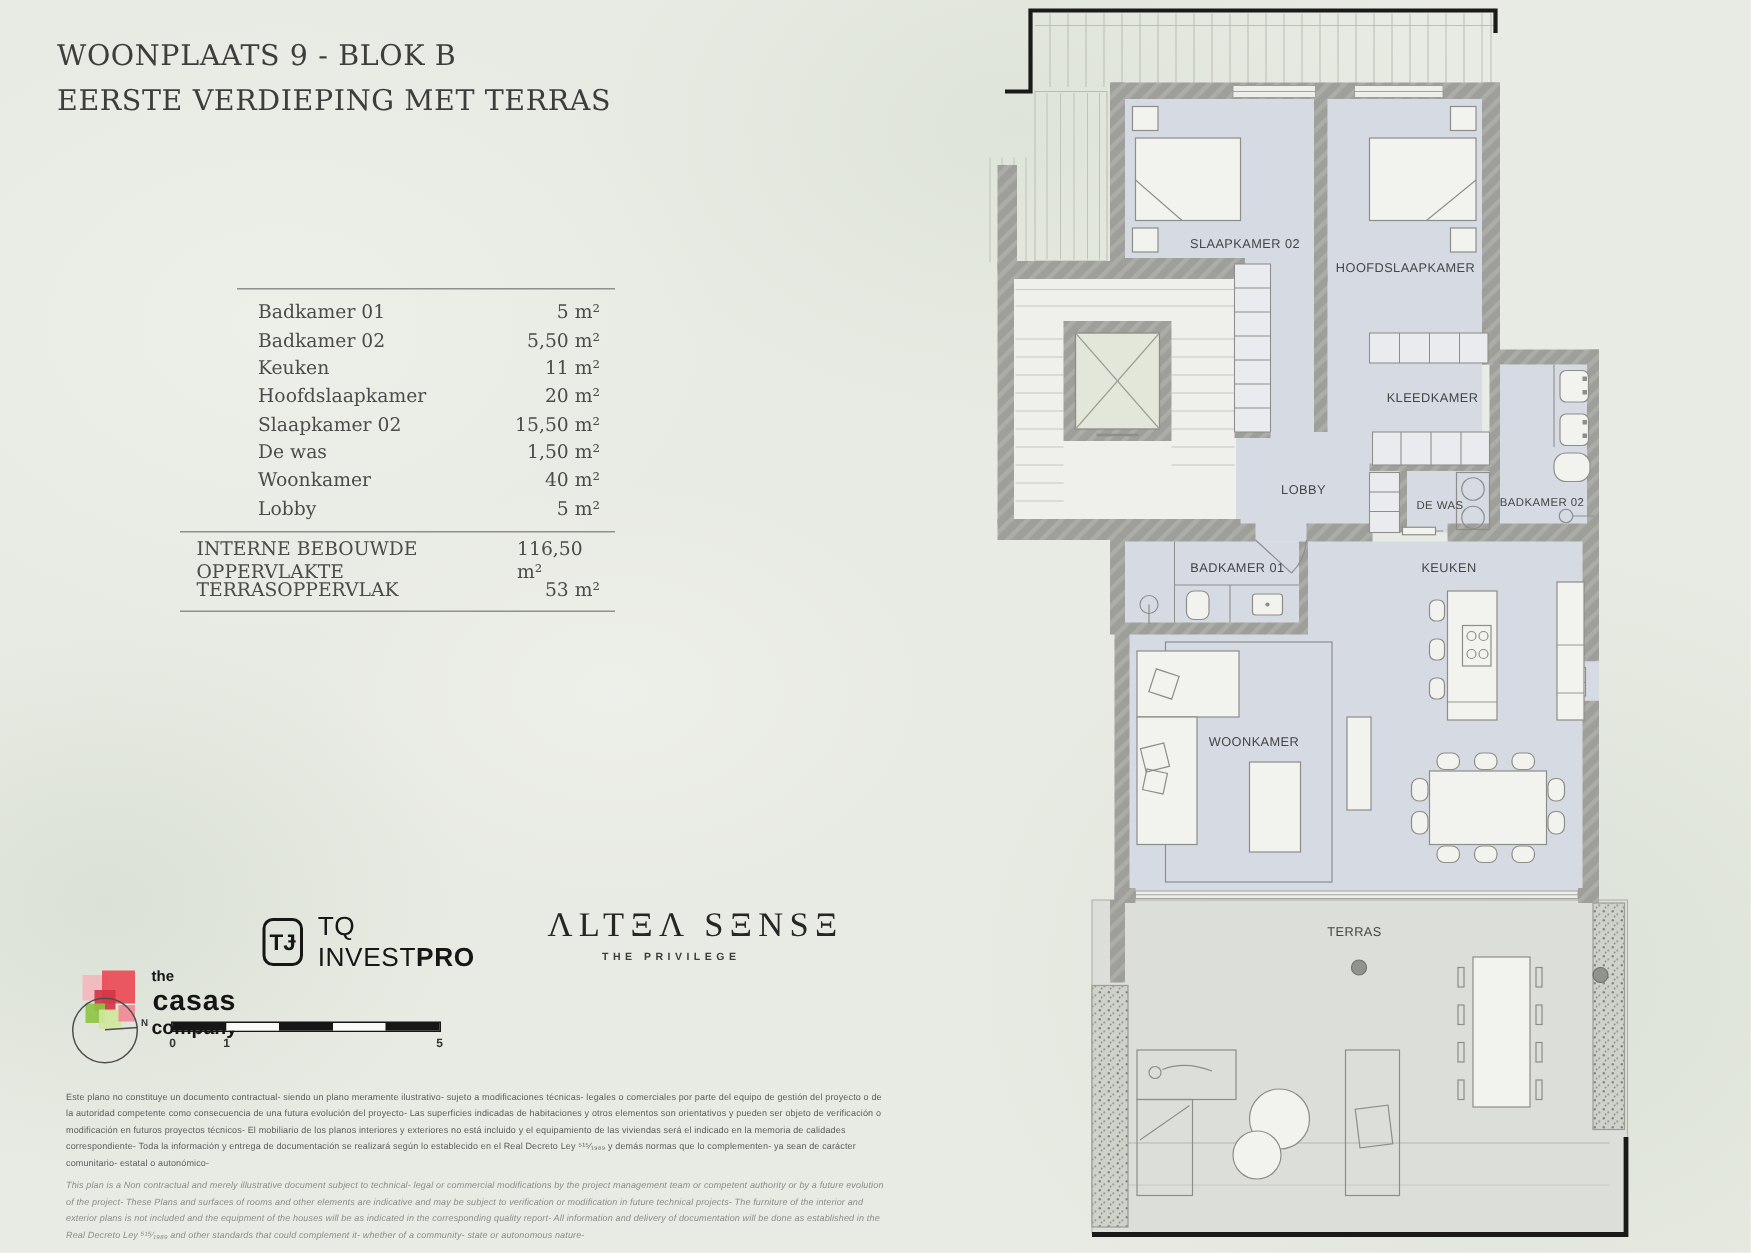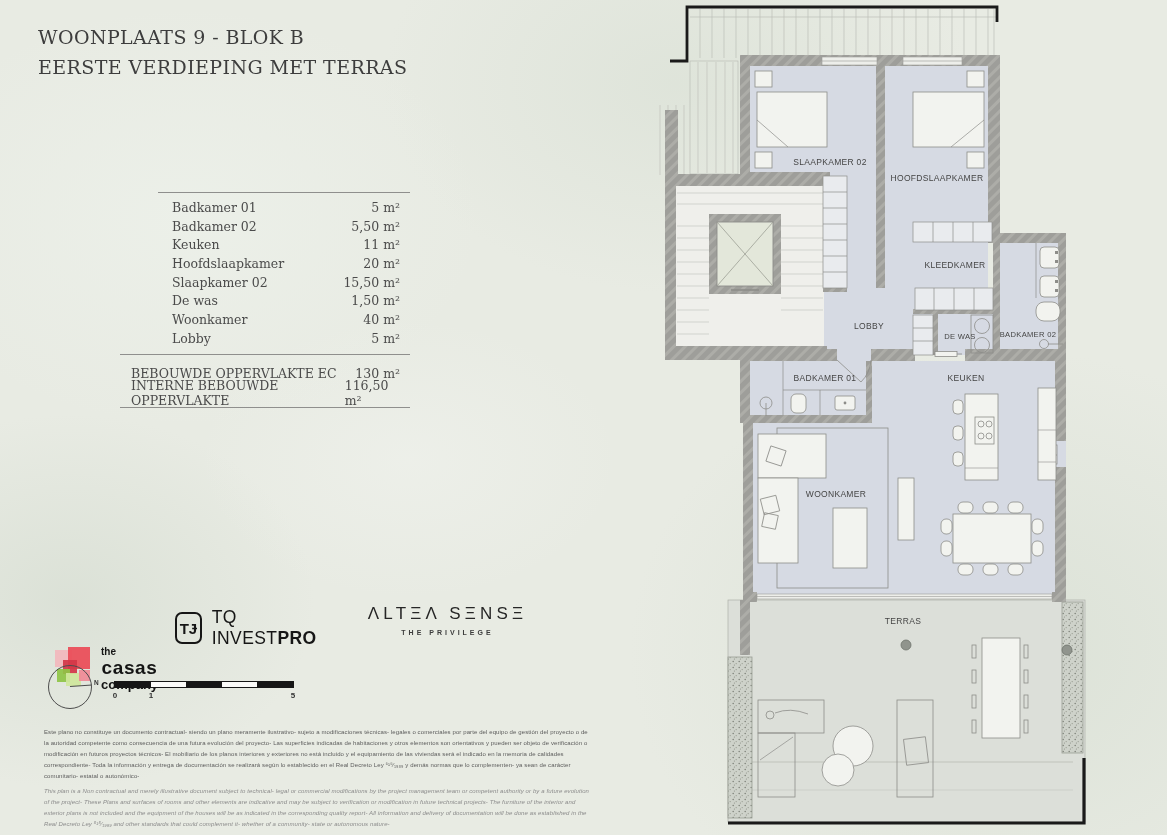--- a/index.html
+++ b/index.html
@@ -36,21 +36,21 @@
   .casas-text{position:absolute;left:46px;top:0;color:#141414;line-height:1;}
   .casas-the{font-size:10px;font-weight:bold;}
   .casas-casas{font-size:19px;font-weight:bold;letter-spacing:.6px;margin-top:1px;text-align:center;}
   .casas-company{font-size:13px;font-weight:bold;margin-top:1px;}
   .tq{position:absolute;left:120px;top:9px;display:flex;align-items:center;color:#161616;}
   .tq-box{width:28px;height:28px;border:2.6px solid #161616;border-radius:7px;
     display:flex;align-items:center;justify-content:center;font-size:15px;font-weight:bold;}
   .tq-name{margin-left:10px;font-size:17.5px;letter-spacing:.4px;font-weight:500;}
   .tq-name b{font-weight:800;margin-top:43px;}
   .altea{position:absolute;left:310px;top:6px;width:165px;text-align:center;color:#262626;}
-  .altea-name{font-size:17px;letter-spacing:4.2px;font-weight:400;white-space:nowrap;}
+  .altea-name{font-size:23px;letter-spacing:4.2px;font-weight:400;white-space:nowrap;font-family:Liberation Serif, serif;}
   .altea-sub{font-size:7px;letter-spacing:3px;color:#3c3c3c;margin-top:5px;font-weight:600;}
   
   .compass{position:absolute;left:48px;top:665px;width:44px;height:44px;}
   .compass-circle{position:absolute;left:0;top:0;width:44px;height:44px;border:1.2px solid #4d4d4d;
     border-radius:50%;box-sizing:border-box;}
   .compass-needle{position:absolute;left:22px;top:20.6px;width:22px;height:1px;background:#4d4d4d;
     transform:rotate(-4deg);transform-origin:left center;}
   .compass-n{position:absolute;left:46px;top:14px;font-size:6.5px;color:#333;font-weight:bold;}
   .scalebar{position:absolute;left:114px;top:681px;width:180px;}
   .scalebar-bar{display:flex;height:5px;border:1px solid #161616;}
@@ -116,26 +116,26 @@
           <span>40 m²</span>
         </div>
       <div class="row">
           <span>Lobby</span>
           <span>5 m²</span>
         </div>
     </div>
     <div class="rule rule-mid"></div>
     <div class="rows-summary">
       <div class="row-sum">
-          <span>BEBOUWDE OPPERVLAKTE EC</span>
-          <span>130 m²</span>
-        </div>
-      <div class="row-sum">
           <span>INTERNE BEBOUWDE OPPERVLAKTE</span>
           <span>116,50 m²</span>
+        </div>
+      <div class="row-sum">
+          <span>TERRASOPPERVLAK</span>
+          <span>53 m²</span>
         </div>
     </div>
     <div class="rule"></div>
   </div>
 
   <div class="logos">
     <div class="casas">
       <div class="casas-mark">
         <div class="casas-sq" style="left: 0px; top: 3px; width: 17px; height: 17px; background: rgb(242, 183, 189);"></div>
         <div class="casas-sq" style="left: 13px; top: 0px; width: 22px; height: 22px; background: rgb(234, 75, 87);"></div>

